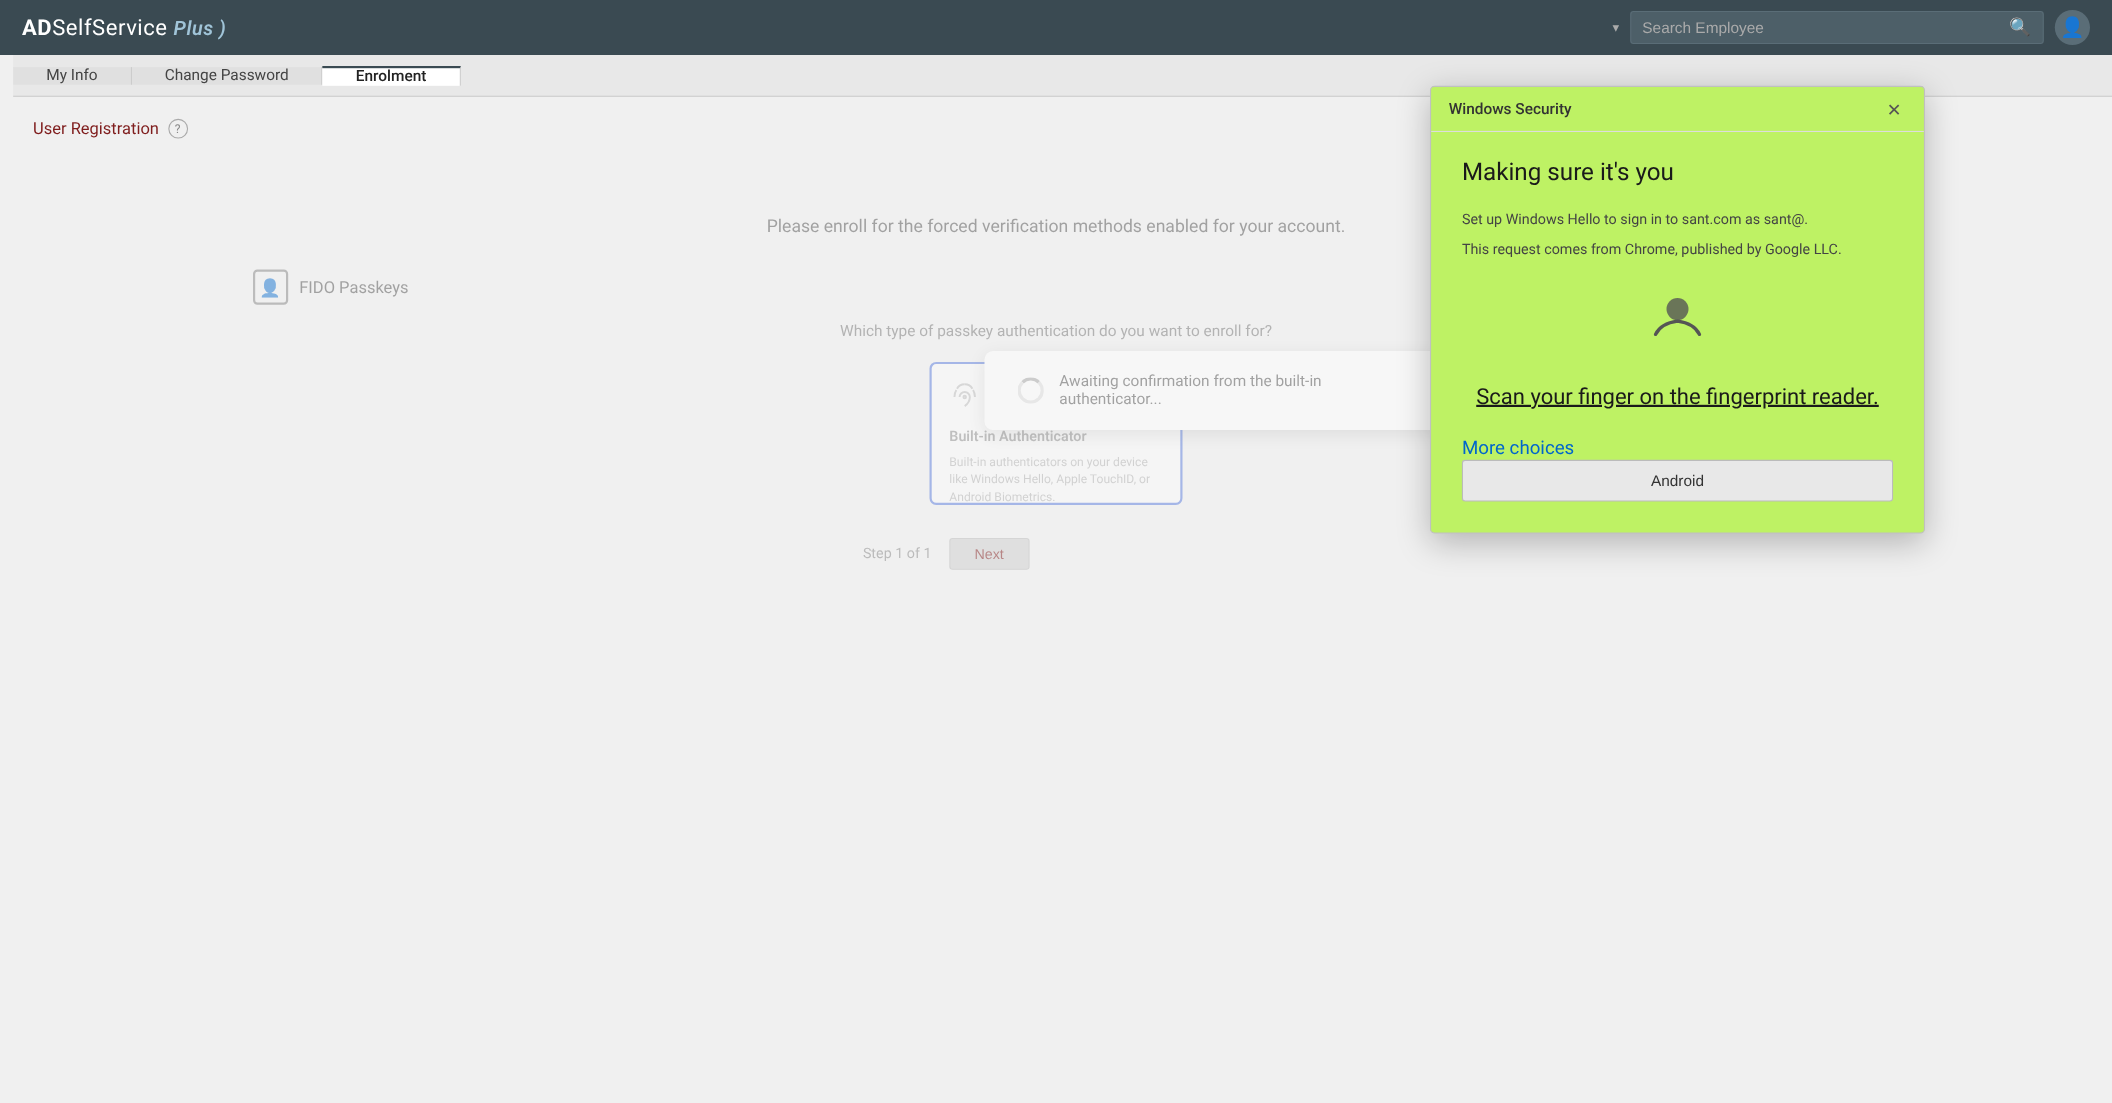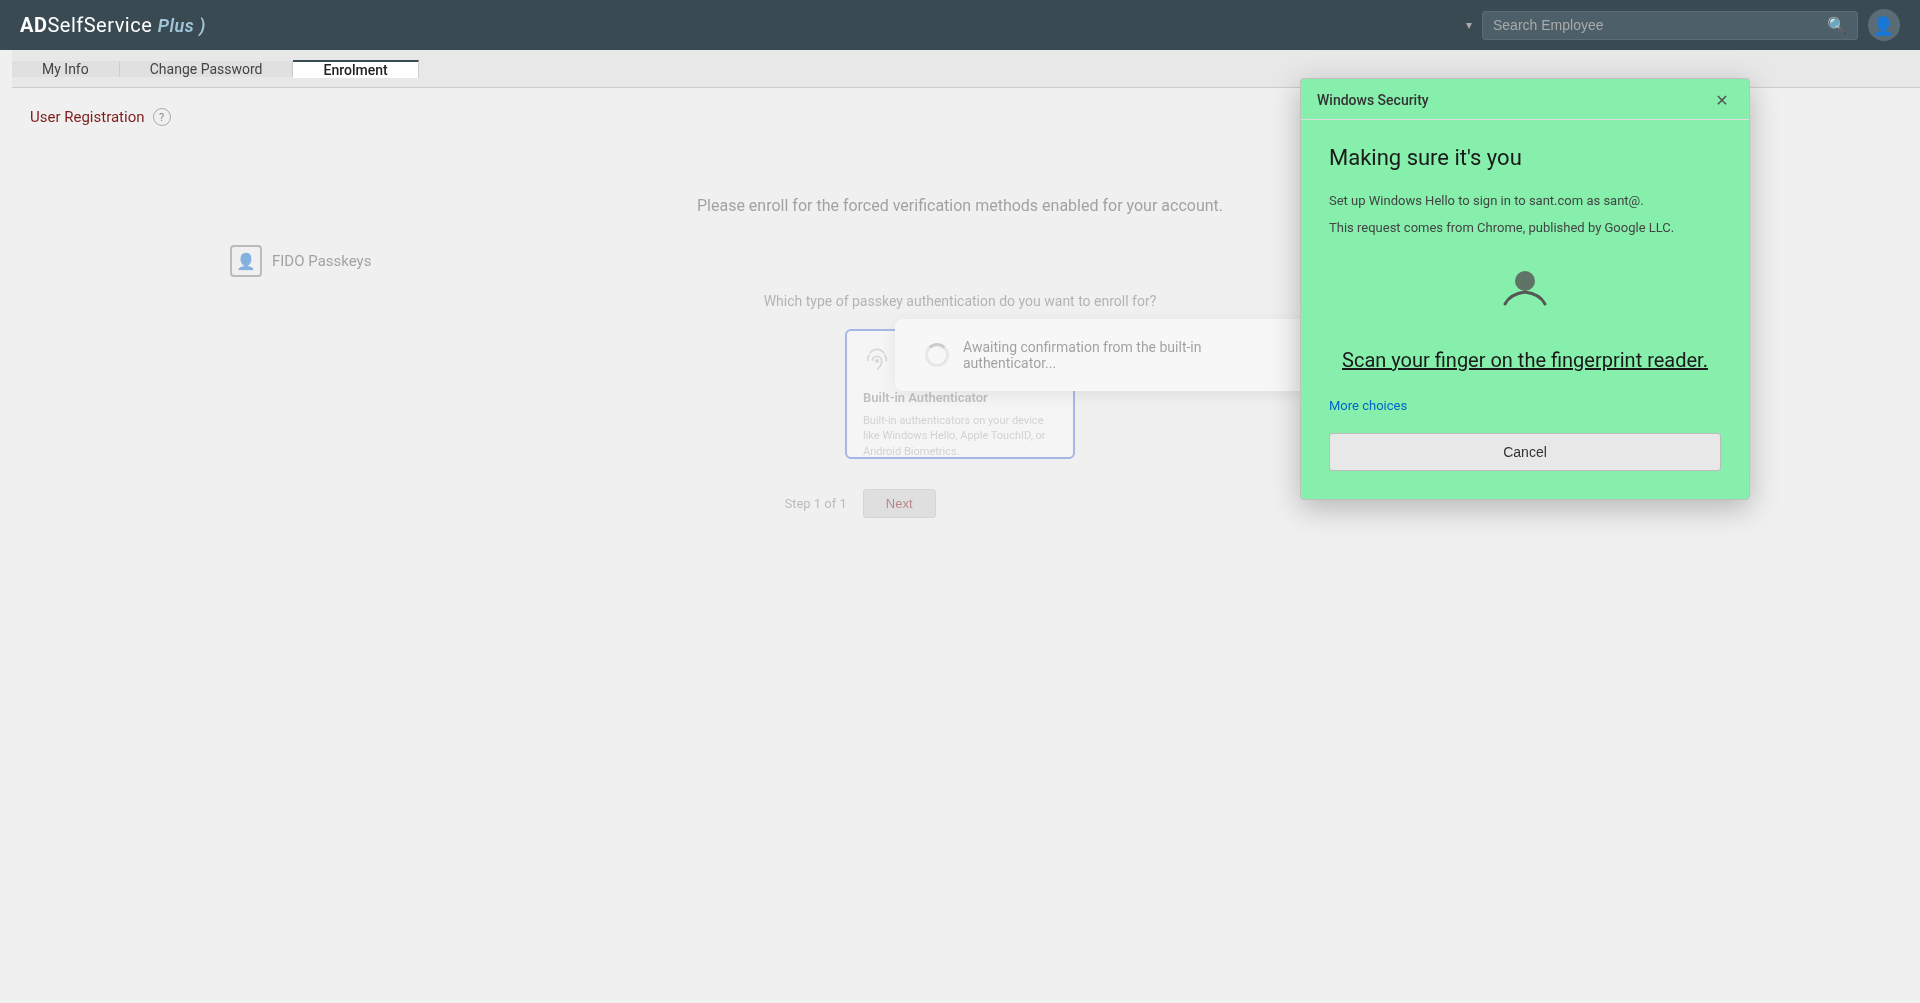--- a/index.html
+++ b/index.html
@@ -277,21 +277,21 @@
       top: 0; left: 0;
       width: 100%; height: 100%;
       z-index: 1000;
       pointer-events: none;
     }
     .win-security-dialog {
       position: absolute;
       top: 78px;
       right: 170px;
       width: 450px;
-      background: #86efac;
+      background: #bef264;
       border: 1px solid #c0c0c0;
       border-radius: 4px;
       box-shadow: 0 8px 30px rgba(0,0,0,0.25);
       pointer-events: all;
       overflow: hidden;
     }
     .win-dialog-titlebar {
       display: flex;
       align-items: center;
       justify-content: space-between;
@@ -353,25 +353,24 @@
     .win-scan-text {
       font-size: 20px;
       color: #1a1a1a;
       text-align: center;
       font-weight: 400;
       line-height: 1.4;
       text-decoration: underline;
     }
     .more-choices-link {
       color: #0066cc;
-      font-size: 13px;
+      font-size: 17px;
       text-decoration: none;
       cursor: pointer;
       display: block;
-      margin-bottom: 20px;
     }
     .win-cancel-btn {
       width: 100%;
       padding: 10px;
       background: #e8e8e8;
       border: 1px solid #bbb;
       border-radius: 3px;
       font-size: 14px;
       color: #333;
       cursor: pointer;
@@ -472,16 +471,16 @@
           <svg width="60" height="55" viewBox="0 0 60 55" fill="none">
 
             <circle cx="30" cy="15" r="10" fill="#555" opacity="0.8"></circle>
             <path d="M10 38 Q15 28 30 26 Q45 28 50 38" stroke="#555" stroke-width="3" fill="none" stroke-linecap="round"></path>
           </svg>
         </div>
         <p class="win-scan-text">Scan your finger on the fingerprint reader.</p>
       </div>
 
       <a class="more-choices-link">More choices</a>
-      <button class="win-cancel-btn">Cancel</button>
+      <button class="win-cancel-btn">Android</button>
     </div>
   </div>
 </div>
 
 </body></html>

